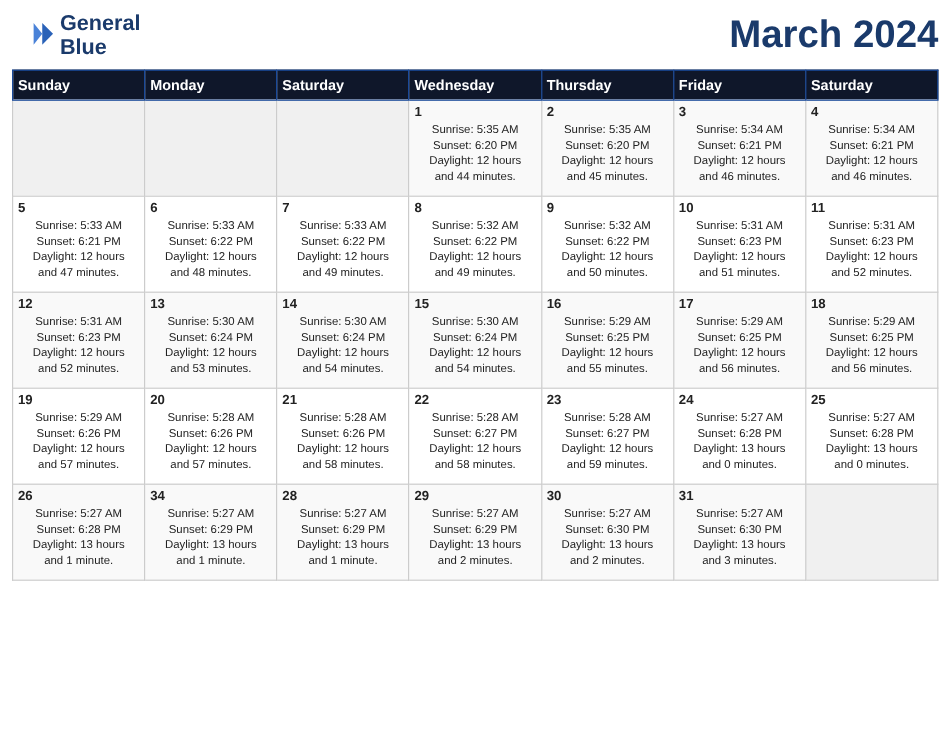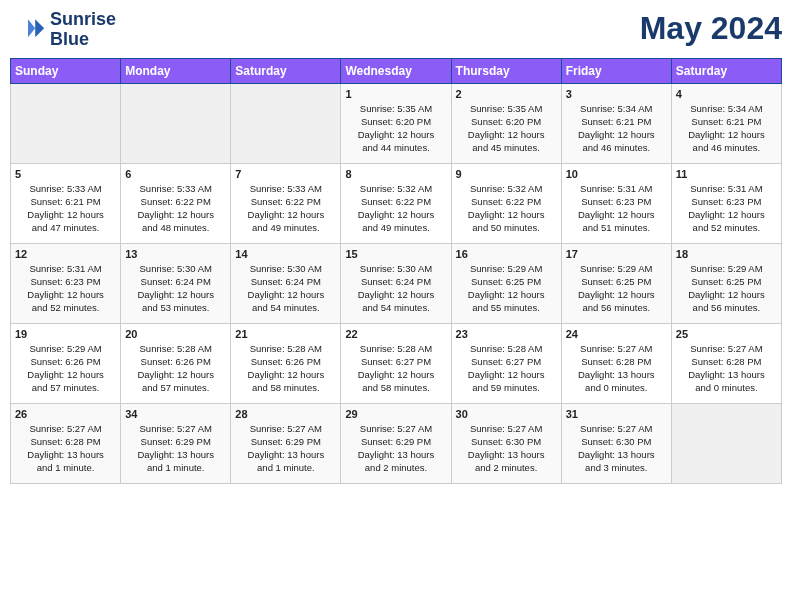--- a/index.html
+++ b/index.html
@@ -42,21 +42,21 @@
     .location-title {
       font-size: 14px;
       color: #333;
     }
     table {
       width: 100%;
       border-collapse: collapse;
       table-layout: fixed;
     }
     thead tr {
-      background-color: #8b5cf6;
+      background-color: #0f172a;
     }
     thead th {
       color: #fff;
       font-size: 12px;
       font-weight: bold;
       padding: 5px 4px;
       text-align: left;
       border: 1px solid #1a4a9a;
     }
     tbody tr {
@@ -91,26 +91,26 @@
 </head>
 <body>
 
 <div class="header">
   <div class="logo">
     <svg class="logo-icon" viewBox="0 0 40 40" xmlns="http://www.w3.org/2000/svg">
       <polygon points="28,8 38,18 28,28" fill="#2a62b8"></polygon>
       <polygon points="20,8 28,18 20,28" fill="#4a82d8"></polygon>
     </svg>
     <div class="logo-text">
-      <div>Sunrise</div>
+      <div>General</div>
       <div>Blue</div>
     </div>
   </div>
   <div class="title-block">
-    <div class="month-title">May 2024</div>
+    <div class="month-title">March 2024</div>
   </div>
 </div>
 
 <table>
   <thead>
     <tr>
     <th>Sunday</th>
         <th>Monday</th>
         <th>Saturday</th>
         <th>Wednesday</th>

